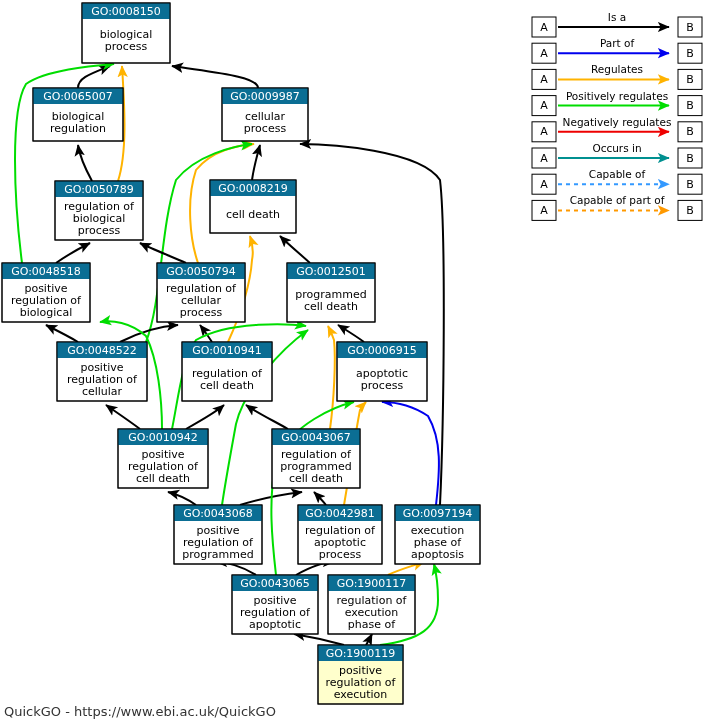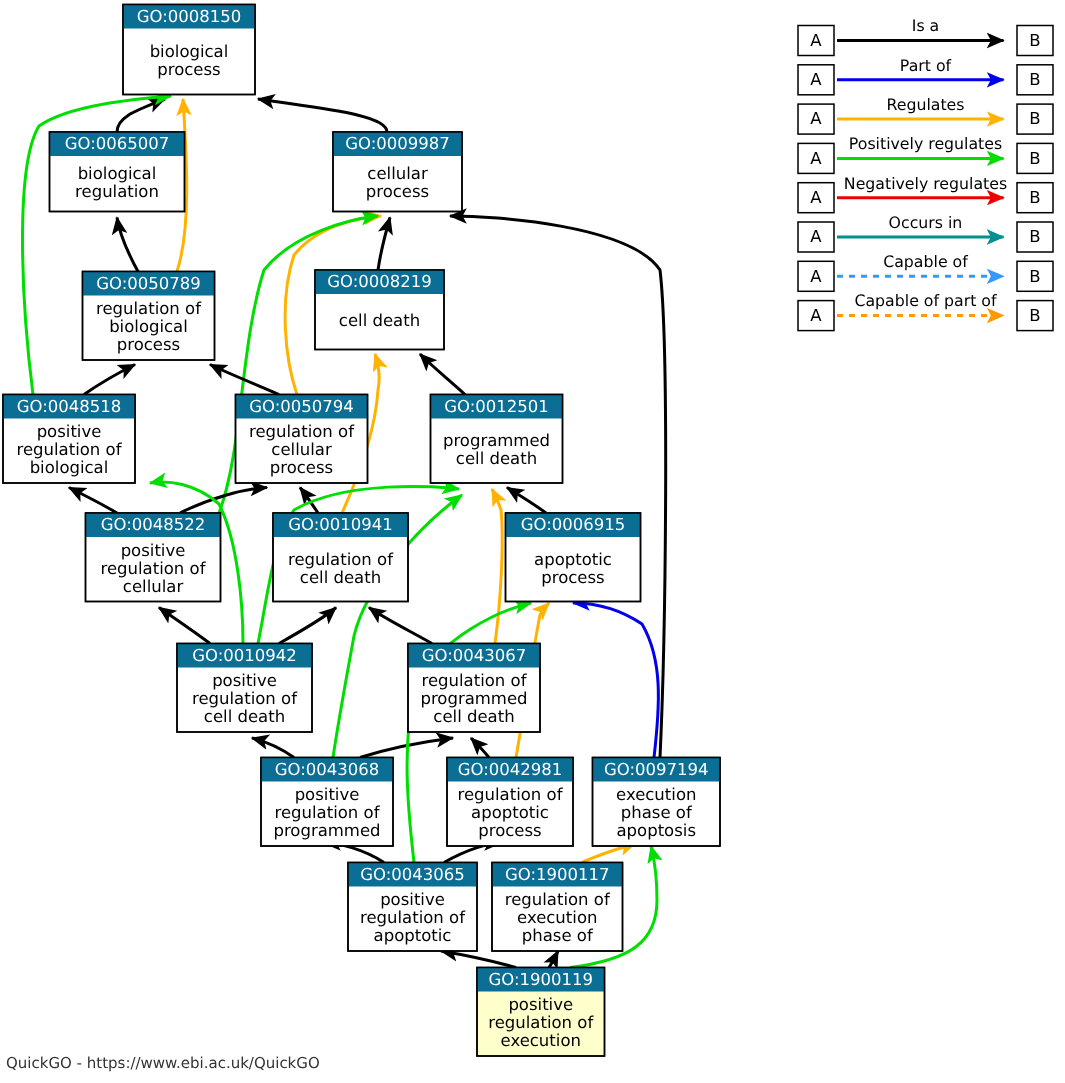--- a/index.html
+++ b/index.html
@@ -6,21 +6,21 @@
   body{width:710px;height:722px;position:relative;overflow:hidden;
        font-family:"DejaVu Sans","Liberation Sans",sans-serif;}
   #graph{position:absolute;left:0;top:0;width:710px;height:722px;}
   .node-id{font-size:11px;fill:#ffffff;text-anchor:middle;dominant-baseline:middle;}
   .node-lbl{font-size:11px;fill:#000000;text-anchor:middle;dominant-baseline:middle;}
   .legend-ab{font-size:11px;fill:#000000;text-anchor:middle;dominant-baseline:middle;}
   .legend-lbl{font-size:10.5px;fill:#000000;text-anchor:middle;dominant-baseline:middle;}
   .boxrect{stroke:#000000;stroke-width:1;}
   .hdr{stroke:none;}
   .edge{fill:none;stroke-width:2;}
-  #footer{position:absolute;left:4px;top:704px;font-size:10px;color:#333;text-align:center;}
+  #footer{position:absolute;left:4px;top:704px;font-size:13px;color:#333;text-align:center;}
 </style>
 </head>
 <body>
 
 <svg id="graph" viewBox="0 0 710 722">
   <defs id="arrow-defs">
       <marker id="ah000000" markerWidth="7" markerHeight="7" refX="5.6" refY="3" orient="auto" markerUnits="strokeWidth">
         <path d="M0,0.4 L6,3 L0,5.6 L1.4,3 Z" fill="#000000"></path>
       </marker>
       <marker id="ahFFB300" markerWidth="7" markerHeight="7" refX="5.6" refY="3" orient="auto" markerUnits="strokeWidth">

